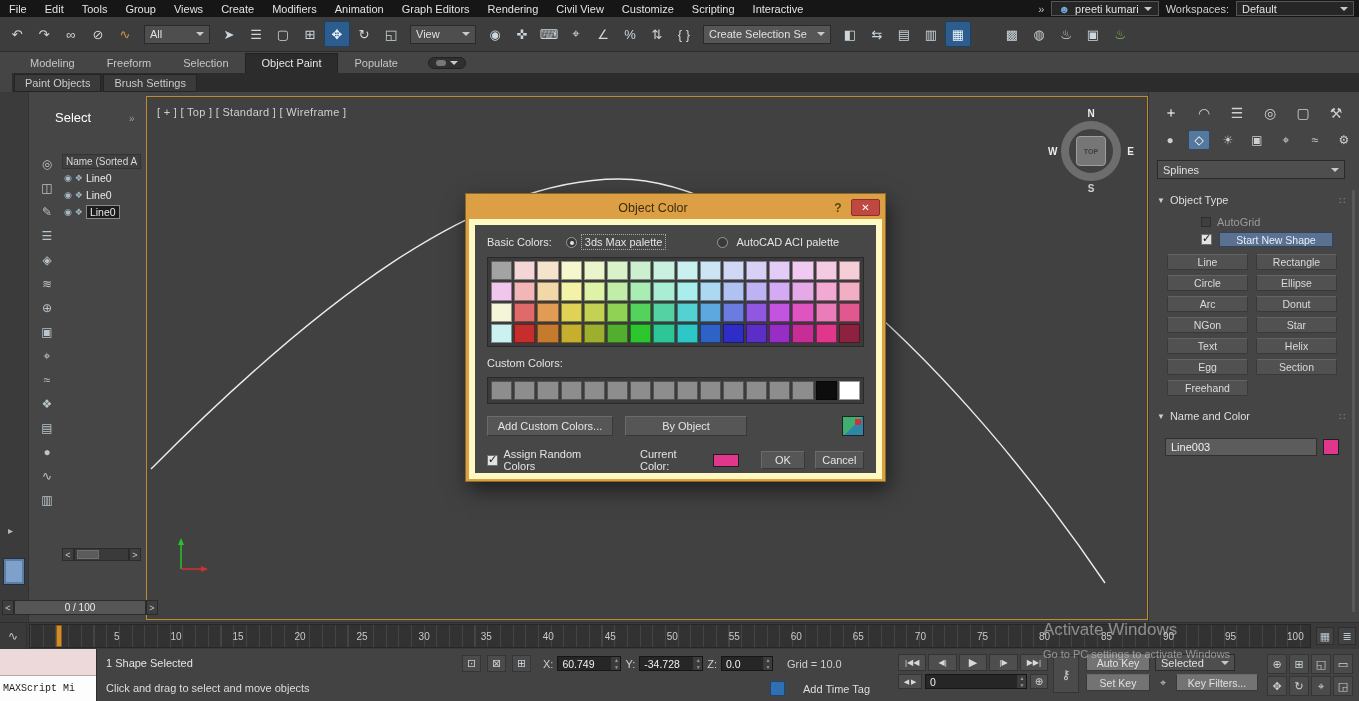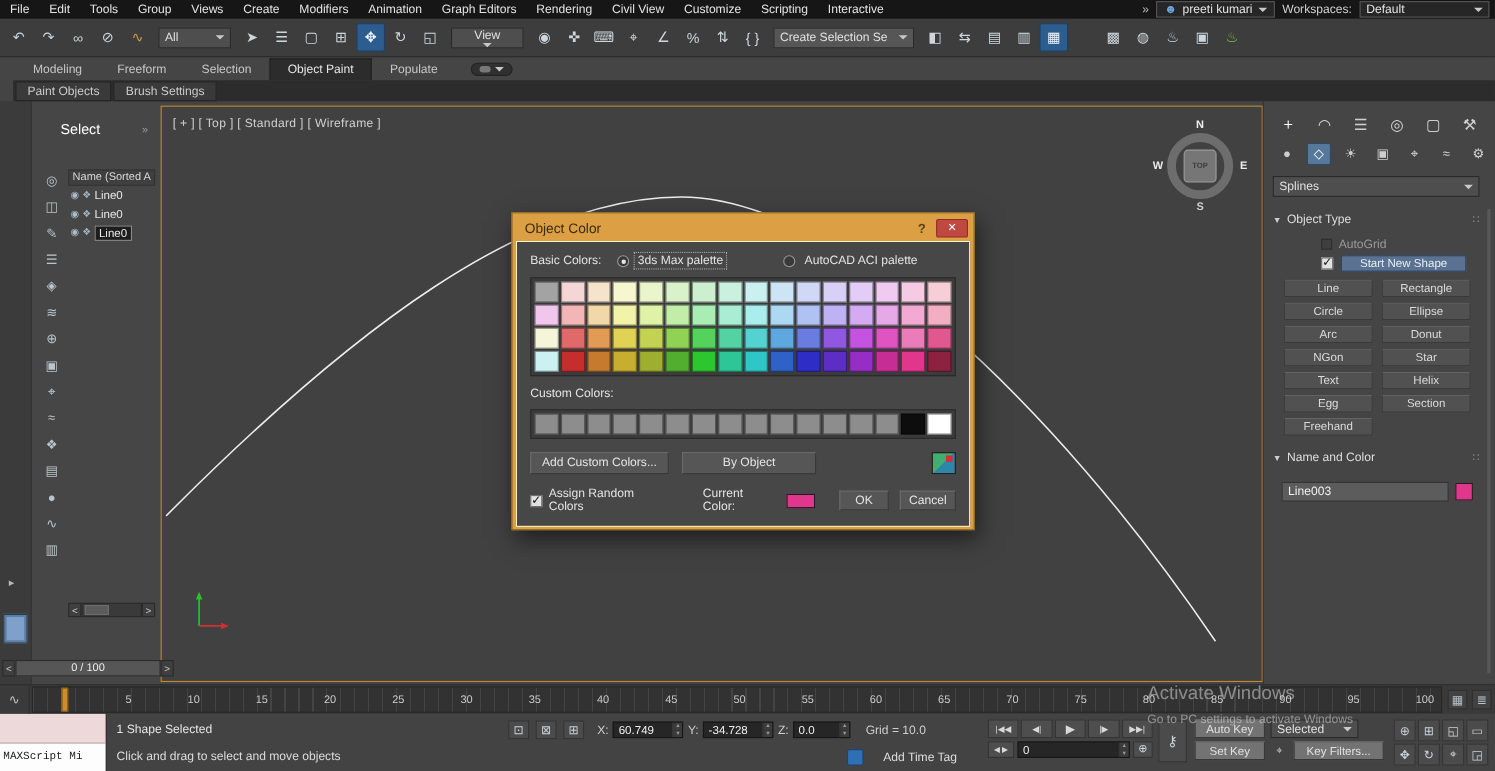--- a/index.html
+++ b/index.html
@@ -19,21 +19,21 @@
 .ws-label{color:#cfcfcf;}
 .ws-combo{display:flex;align-items:center;justify-content:space-between;width:118px;height:15px;background:#262626;border:1px solid #555;padding:0 5px;}
 
 
 .toolbar{position:absolute;top:17px;left:0;right:0;height:35px;background:#3d3d3d;border-bottom:1px solid #2c2c2c;display:flex;align-items:center;padding:0 4px;gap:1px;z-index:19;}
 .tb-seg{display:flex;align-items:center;gap:1px;}
 .ibox{width:26px;height:26px;display:flex;align-items:center;justify-content:center;font-size:13px;color:#ccd6dc;border-radius:2px;border:1px solid transparent;}
 .ibox.active{background:#2d5d8e;border-color:#1d4165;color:#eef5fc;}
 .combo{height:19px;background:#4e4e4e;border:1px solid #2a2a2a;display:flex;align-items:center;justify-content:space-between;padding:0 5px;color:#e0e0e0;}
 .tb-combo-all{width:66px;margin:0 5px;}
-.tb-combo-view{width:66px;margin:0 5px;flex-direction:column;}
+.tb-combo-view{width:66px;margin:0 5px;}
 .tb-combo-sel{width:128px;margin:0 5px;background:#565656;}
 
 
 .ribbon-tabs{position:absolute;top:52px;left:0;right:0;height:21px;background:#454545;display:flex;align-items:flex-end;padding-left:14px;z-index:18;}
 .rtab{padding:3px 16px 4px;color:#c6c6c6;}
 .rtab.active{background:#2c2c2c;color:#e4e4e4;border:1px solid #222;border-bottom:none;}
 .ribbon-min{display:flex;align-items:center;gap:4px;margin:0 0 4px 14px;background:#303030;border:1px solid #222;border-radius:8px;padding:2px 7px;}
 .ribbon-min .dot{width:10px;height:6px;background:#777;border-radius:3px;}
 .ribbon-sub{position:absolute;top:73px;left:12px;right:0;height:19px;background:#2c2c2c;display:flex;gap:2px;padding-left:2px;align-items:center;z-index:18;}
 .rsub{padding:2px 10px;background:#3a3a3a;color:#cacaca;border:1px solid #242424;}
@@ -97,24 +97,24 @@
 .sns-btn{width:114px;height:15px;background:#5a7191;border:1px solid #31445c;color:#e7eef6;font-size:10.5px;display:flex;align-items:center;justify-content:center;}
 .shape-grid{position:absolute;top:162px;left:18px;width:170px;display:grid;grid-template-columns:1fr 1fr;gap:5px 8px;text-align:right;}
 .shape-btn{height:16px;background:#515151;border:1px solid #393939;border-top-color:#646464;border-radius:2px;color:#dadada;font-size:10.5px;display:flex;align-items:center;justify-content:center;}
 .name-field{position:absolute;top:346px;left:16px;width:152px;height:18px;background:#5c5c5c;border:1px solid #303030;color:#f0f0f0;display:flex;align-items:center;padding-left:5px;}
 .obj-swatch{position:absolute;top:347px;left:174px;width:16px;height:16px;border:1px solid #202020;}
 .cmd-scroll{position:absolute;right:4px;top:98px;bottom:10px;width:3px;background:#585858;}
 
 
 .dialog{position:absolute;left:465px;top:193px;width:421px;height:289px;background:#dd9f44;padding:2px 3px 3px;border:1px solid #8a6a28;box-shadow:3px 8px 20px rgba(0,0,0,.55);z-index:30;}
 .dlg-title{height:23px;display:flex;align-items:center;padding:0 2px 0 8px;}
-.dlg-title-text{flex:1;color:#3c2c10;font-size:12.5px;}
+.dlg-title-text{flex:1;text-align:center;color:#3c2c10;font-size:12.5px;}
 .dlg-help{width:18px;text-align:center;color:#5a4316;font-size:12px;font-weight:bold;}
 .dlg-close{width:29px;height:17px;background:#bf4840;border:1px solid #8c2f2a;border-radius:2px;color:#fff;font-size:10px;display:flex;align-items:center;justify-content:center;margin-left:4px;}
-.dlg-body{height:260px;background:#474747;border:1px solid #fef9c3;padding:10px 12px;}
+.dlg-body{height:260px;background:#474747;border:6px solid #fef9c3;padding:10px 12px;}
 .dlg-row1{display:flex;align-items:center;color:#e3e3e3;}
 .radio-group{display:flex;align-items:center;}
 .radio{width:11px;height:11px;border-radius:50%;background:#393939;border:1px solid #9a9a9a;margin-right:5px;position:relative;}
 .radio.sel::after{content:"";position:absolute;left:3px;top:3px;width:4px;height:4px;border-radius:50%;background:#e6e6e6;}
 .radio-lab{padding:1px 3px;}
 .radio-lab.focus{outline:1px dotted #a8a8a8;}
 .rg1{margin-left:14px;}
 .rg2{margin-left:52px;}
 .swatch-panel{margin-top:8px;background:#3b3b3b;border:1px solid #2a2a2a;padding:3px;display:grid;grid-template-columns:repeat(16,1fr);gap:2px;}
 .swatch{height:19px;border:1px solid rgba(0,0,0,.4);}

